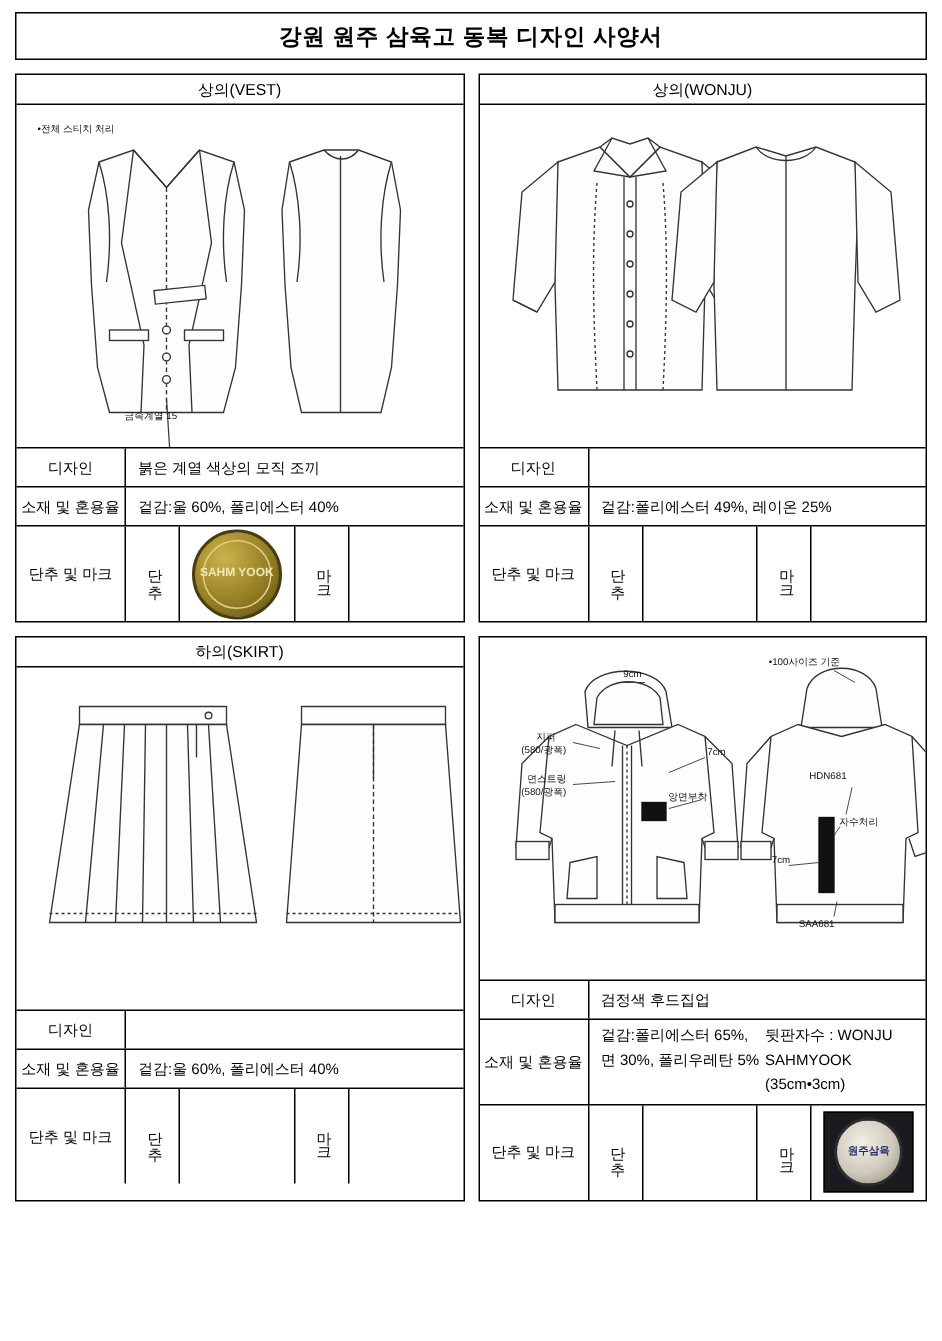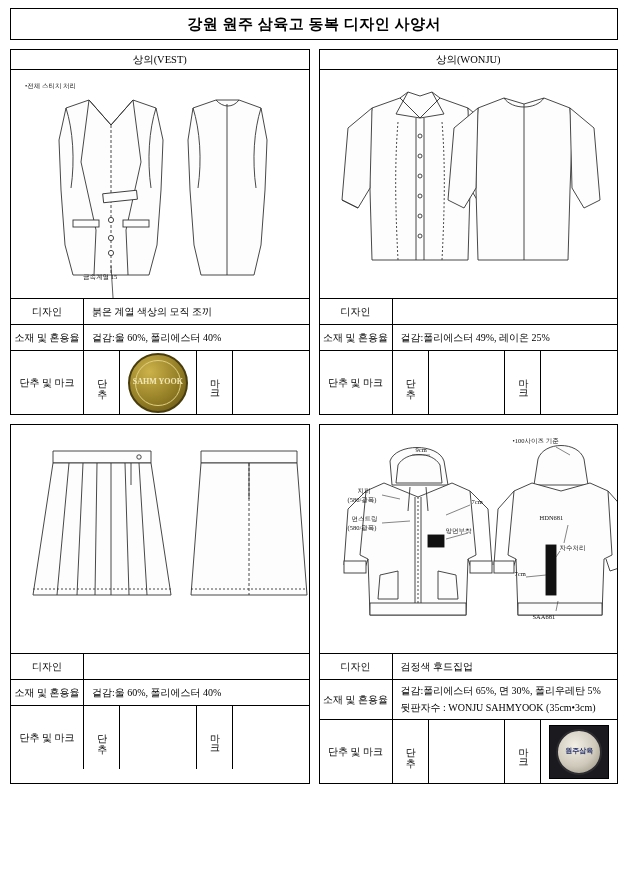--- a/index.html
+++ b/index.html
@@ -13,21 +13,20 @@
     font-family: "Liberation Sans", sans-serif;
     color: #000;
     overflow: hidden;
   }
   .page {
     position: relative;
     width: 628px;
     height: 894px;
     box-sizing: border-box;
     padding: 8px 10px 10px 10px;
-    font-family: Liberation Serif, serif;
   }
   
   .title-bar {
     border: 1px solid #000;
     height: 30px;
     display: flex;
     align-items: center;
     justify-content: center;
     margin-bottom: 9px;
   }
@@ -80,21 +79,20 @@
     font-size: 10px;
   }
   .val {
     flex: 1;
     display: flex;
     align-items: center;
     padding-left: 8px;
     font-size: 10px;
   }
   .val.multi {
-    flex-direction: column;
     align-items: flex-start;
     justify-content: center;
     line-height: 1.65;
     padding: 3px 0 3px 8px;
   }
   .row.mark {
     min-height: 63px;
   }
   .mark .lbl { align-items: center; }
   .mark-cells {
@@ -314,20 +312,23 @@
           <div class="mark-cell c2"></div>
           <div class="mark-cell c3">
             <span class="vert">마크</span>
           </div>
           <div class="mark-cell c4"></div>
         </div>
       </div>
     </div>
 
     <div class="panel">
+      <div class="panel-head">
+        <span>하의(SKIRT)</span>
+      </div>
       <div class="panel-art">
         <svg class="art-svg" width="302" height="228" viewBox="0 0 302 228">
           <g fill="#fdfdfd" stroke="#333" stroke-width="0.9">
 
             <path d="M42 26 L140 26 L140 38 L42 38 Z"></path>
 
             <path d="M42 38 L140 38 L160 170 L22 170 Z"></path>
 
             <path d="M58 38 L46 170" fill="none"></path>
             <path d="M72 38 L66 170" fill="none"></path>

